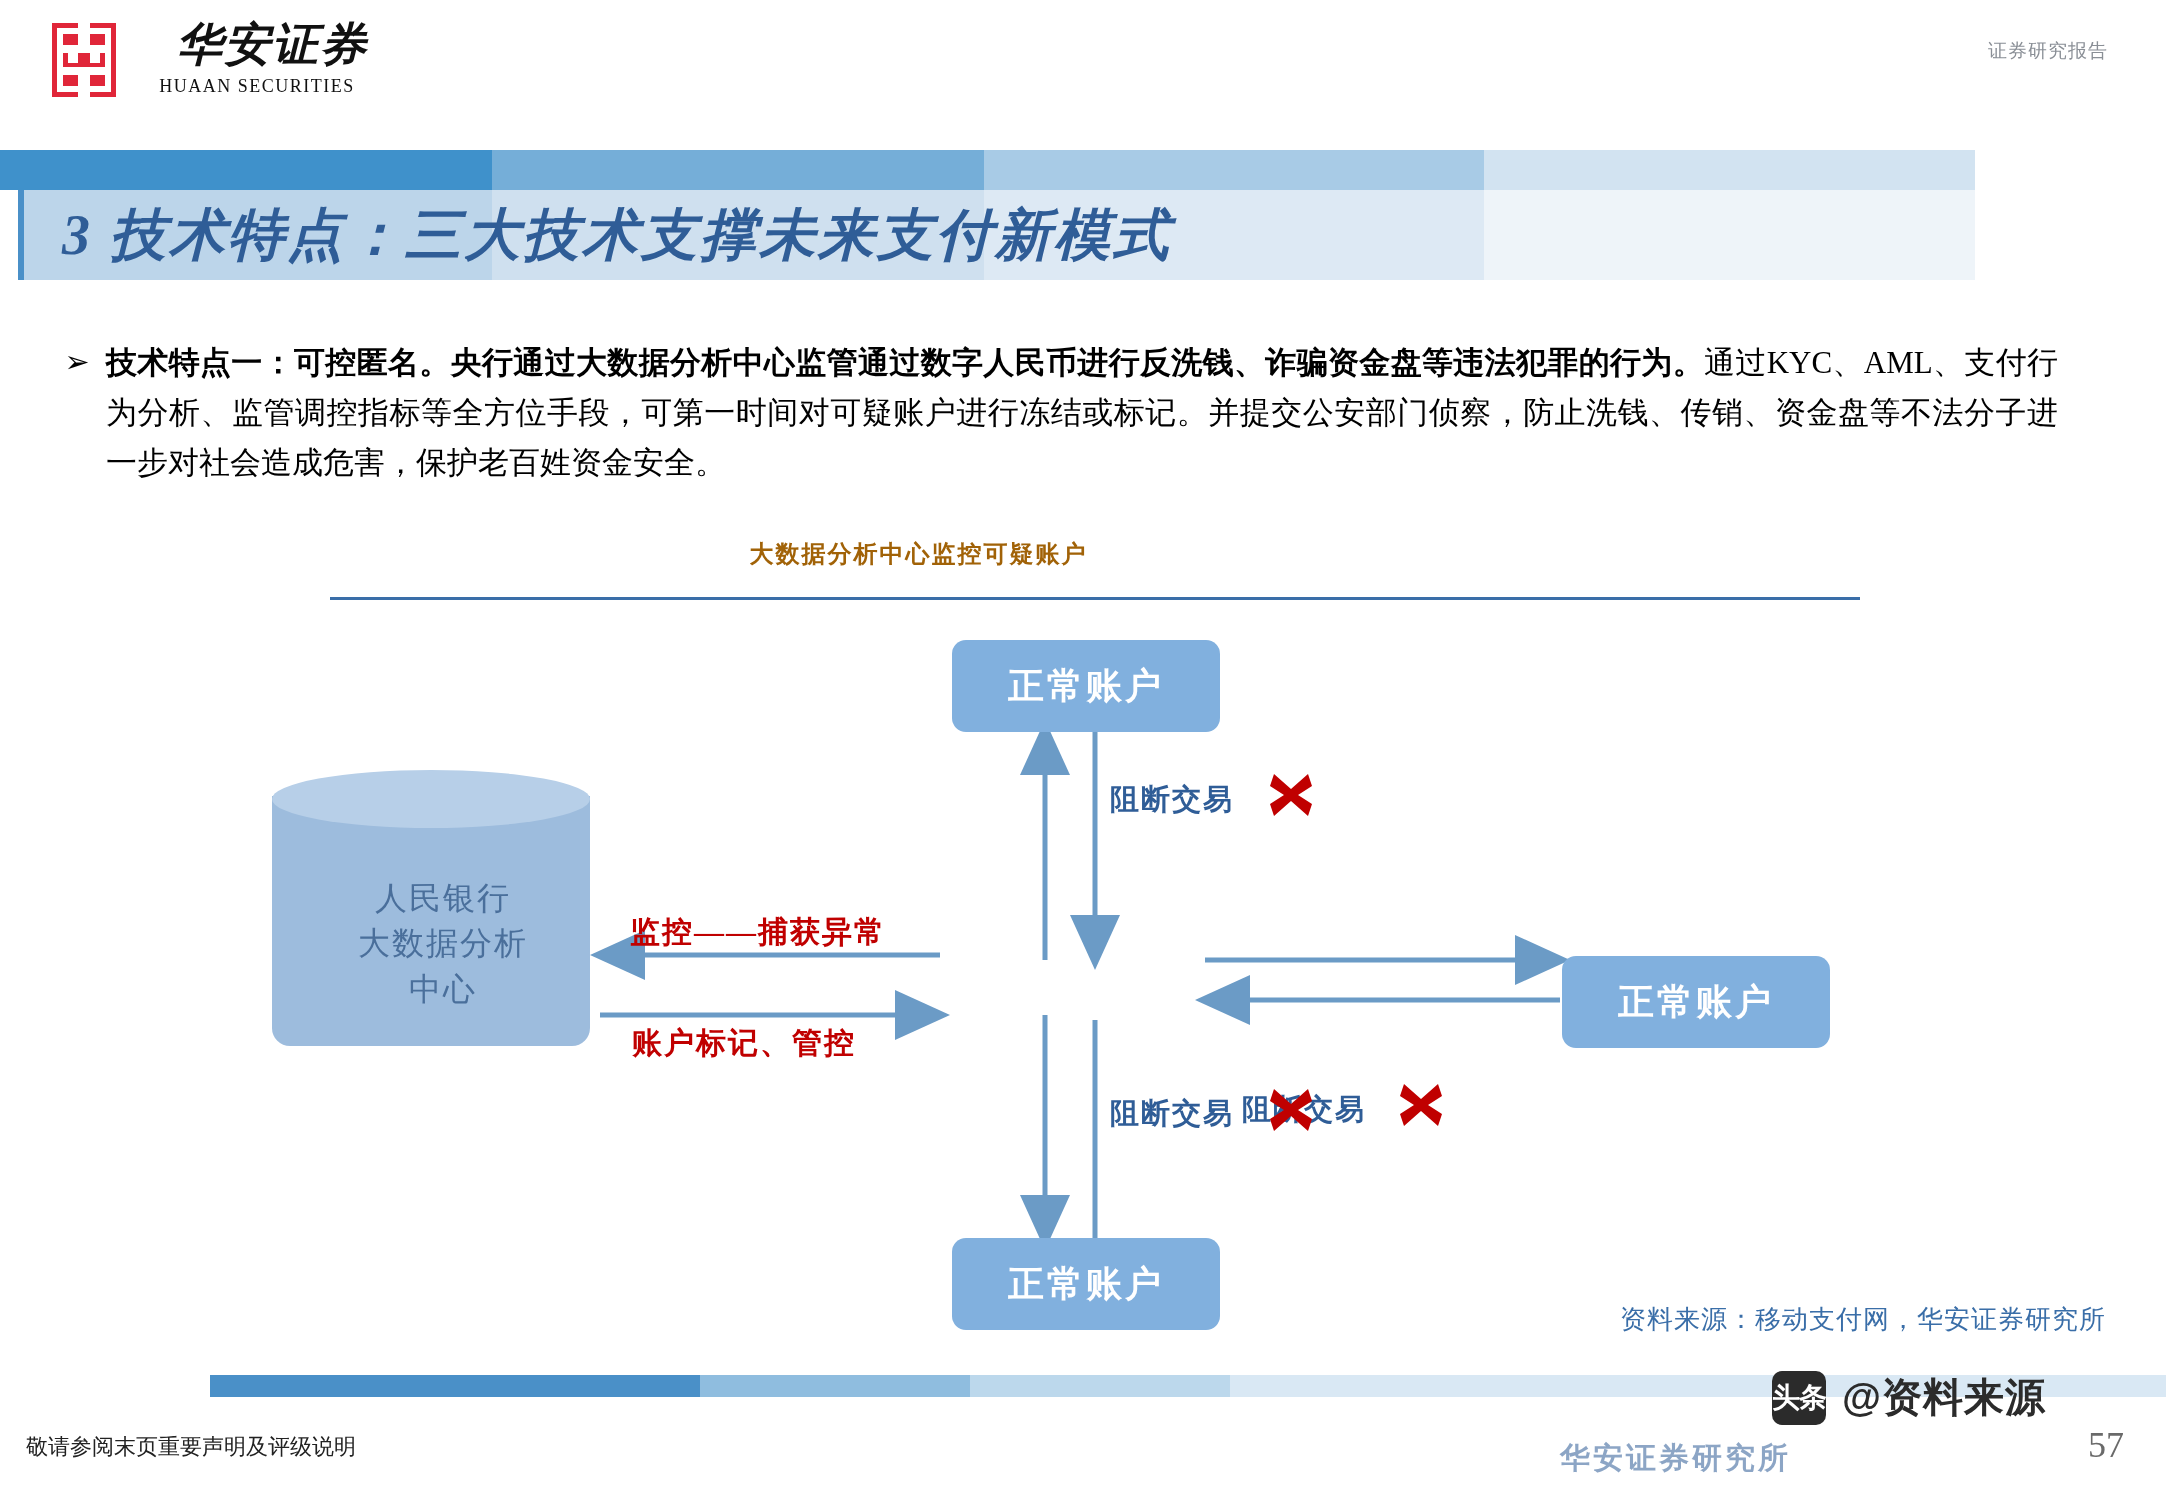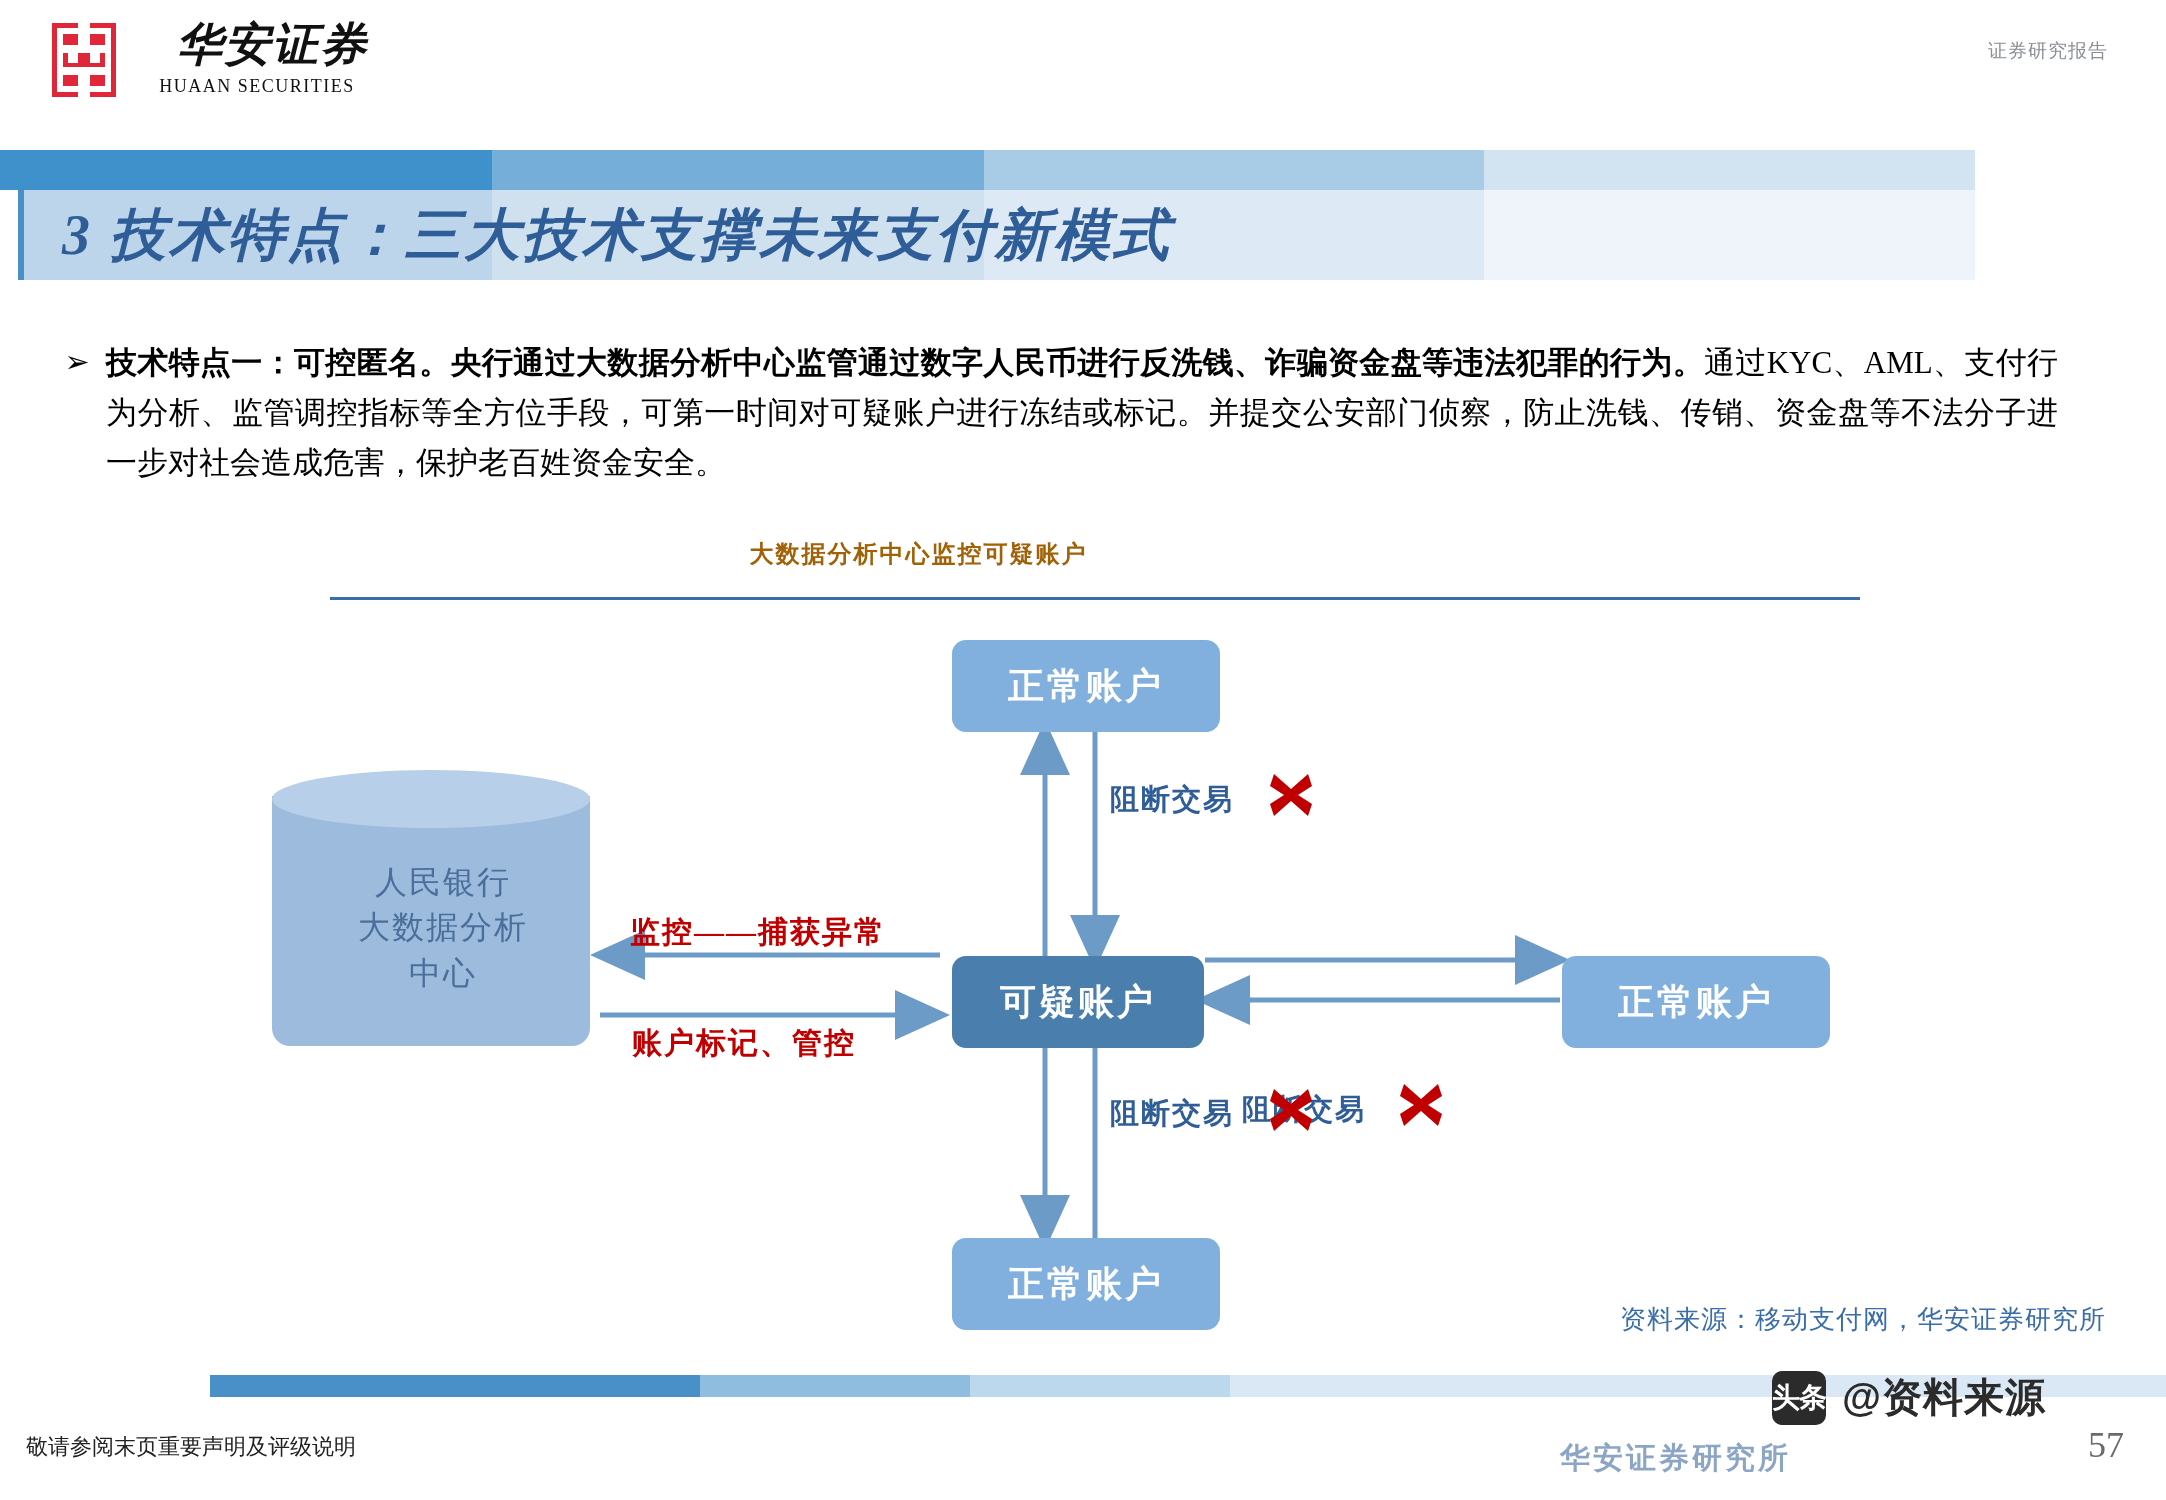--- a/index.html
+++ b/index.html
@@ -60,23 +60,23 @@
     font-size:36px;font-weight:bold;color:#ffffff;letter-spacing:3px;
     font-family:Liberation Mono, monospace;}
   .node-normal{background:#81b0de;}
   .node-suspect{background:#4a7ead;}
 
   .cyl{position:absolute;left:272px;top:170px;width:318px;height:290px;}
   .cyl-body{position:absolute;left:0;top:26px;width:318px;height:250px;background:#9dbcdd;
     border-radius:0 0 18px 18px;}
   .cyl-top{position:absolute;left:0;top:0;width:318px;height:58px;background:#b7cfe8;
     border-radius:50%;}
-  .cyl-label{position:absolute;left:0;top:92px;width:342px;text-align:center;
+  .cyl-label{position:absolute;left:0;top:106px;width:342px;text-align:center;
     font-size:32px;color:#4a6f9b;line-height:1.42;letter-spacing:2px;
-    font-family:Liberation Mono, monospace;}
+    font-family:Liberation Serif, serif;}
 
   .edge-label{position:absolute;font-weight:bold;letter-spacing:2px;
     font-family:"Liberation Serif","DejaVu Serif",serif;white-space:nowrap;}
   .lbl-red{color:#c00000;font-size:30px;}
   .lbl-blue{color:#2f5d97;font-size:29px;}
 
   .xmark{position:absolute;width:46px;height:46px;}
 
   
   .source{position:absolute;right:60px;top:1302px;font-size:26px;color:#3a6ea8;
@@ -178,21 +178,20 @@
     <div class="cyl-body"></div>
     <div class="cyl-top"></div>
     <div class="cyl-label">
       <div>人民银行</div>
       <div>大数据分析</div>
       <div>中心</div>
     </div>
   </div>
 
   <div class="node node-normal" style="left:952px;top:40px;width:268px;height:92px;">正常账户</div>
-  <div class="node node-suspect" style="left:952px;top:356px;width:252px;height:92px;">可疑账户</div>
   <div class="node node-normal" style="left:1562px;top:356px;width:268px;height:92px;">正常账户</div>
   <div class="node node-normal" style="left:952px;top:638px;width:268px;height:92px;">正常账户</div>
 
   <div class="edge-label lbl-red" style="left:630px;top:312px;">监控——捕获异常</div>
   <div class="edge-label lbl-red" style="left:632px;top:423px;">账户标记、管控</div>
 
   <div class="edge-label lbl-blue" style="left:1110px;top:180px;">阻断交易</div>
   <svg class="xmark" style="left:1268px;top:172px;" viewBox="0 0 46 46">
     <path d="M6 2 L23 17 L40 2 L44 14 L30 23 L44 32 L40 44 L23 29 L6 44 L2 32 L16 23 L2 14 Z" fill="#c00000"></path>
   </svg>

